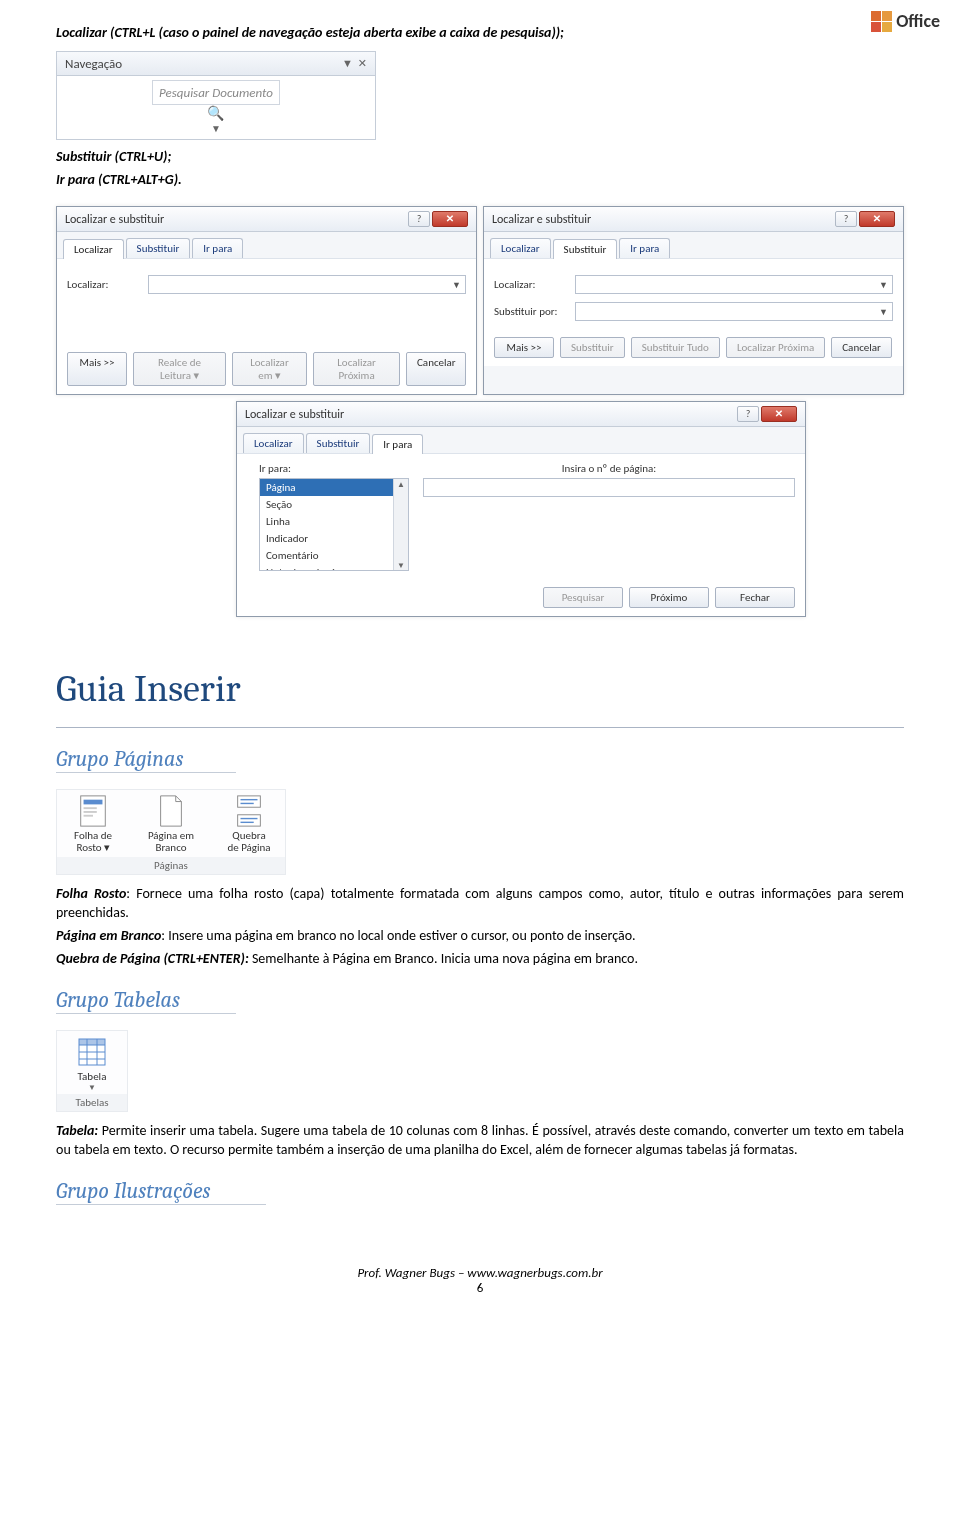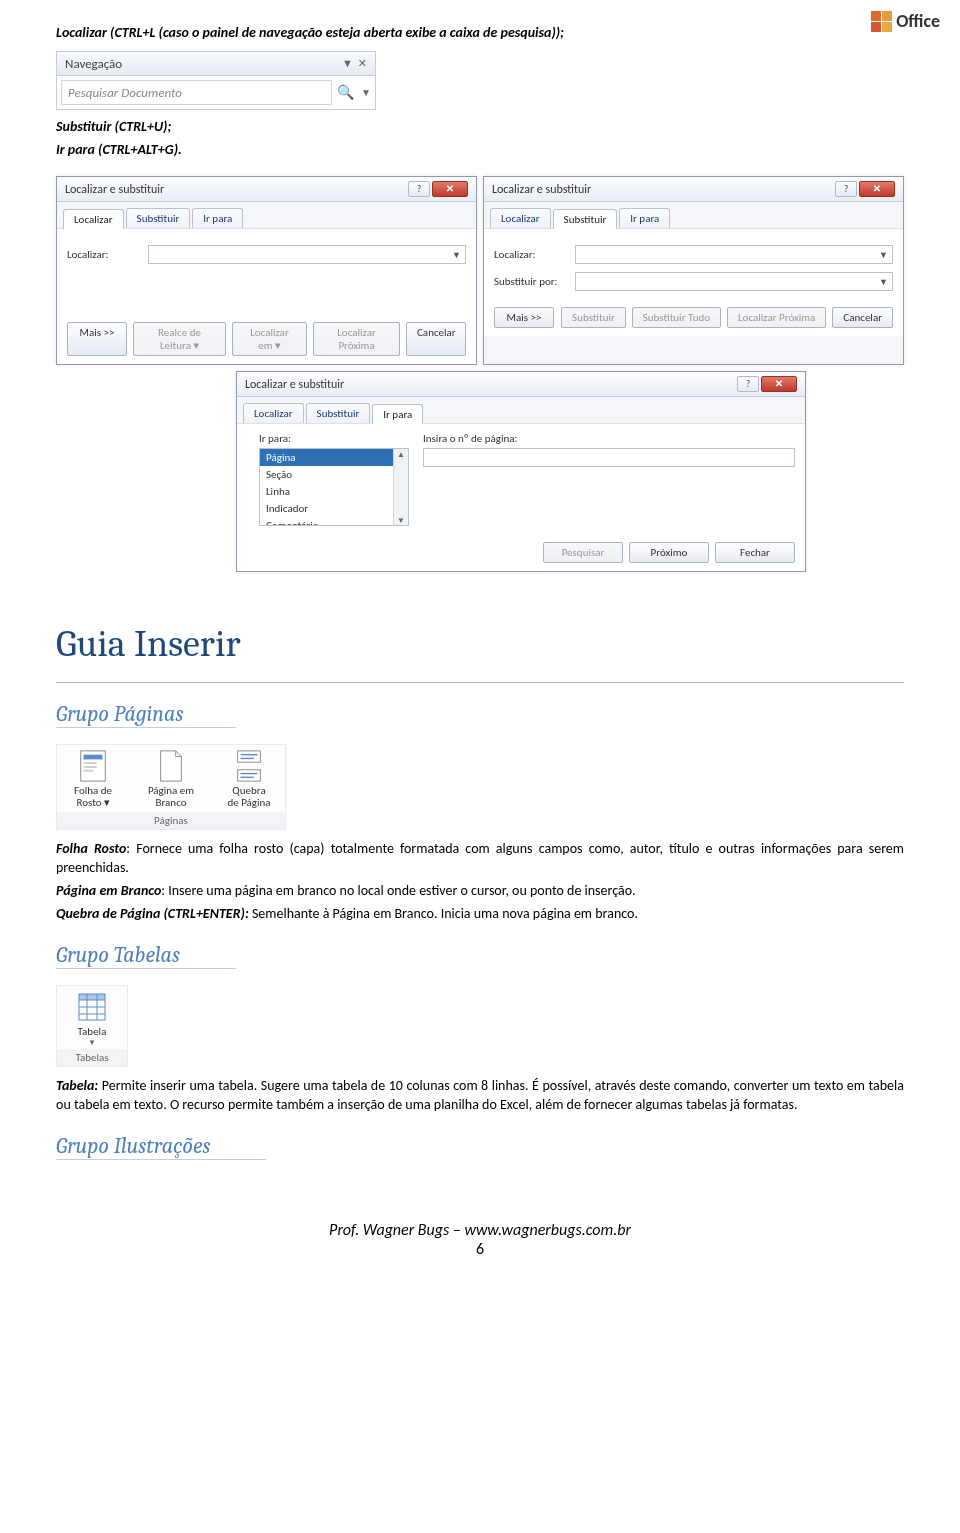--- a/index.html
+++ b/index.html
@@ -13,65 +13,65 @@
     padding: 20px 56px 20px 56px;
   }
   .office-logo { position: absolute; top: 10px; right: 20px; display: flex; align-items: center; font-weight: bold; font-size: 18px; color: #333; }
   .office-blocks { display: grid; grid-template-columns: 10px 10px; grid-template-rows: 10px 10px; gap: 1px; margin-right: 4px; }
   .ob1 { background:#dc6b2f; } .ob2 { background:#e6993f; } .ob3 { background:#d9533a; } .ob4 { background:#e6a93f; }
   .bold-italic { font-weight: bold; font-style: italic; }
   .para { margin: 4px 0; line-height: 1.35; text-align: justify; }
   .nav-panel { margin: 8px 0; width: 320px; }
   .nav-hdr { background: linear-gradient(#f7f9fc,#e6ebf2); border:1px solid #c5cdd8; padding:4px 8px; display:flex; align-items:center; justify-content:space-between; font-size:13px; color:#444;}
   .nav-hdr .icons { color:#666; font-size:11px; }
-  .nav-search { border:1px solid #c5cdd8; border-top:none; padding:4px; display:flex; align-items:center; background:#fff; }
+  .nav-search { border:1px solid #c5cdd8; border-top:none; padding:4px; display:flex; align-items:center; background:#fff;flex-direction:column; }
   .nav-search .txt { flex:1; padding:4px 6px; border:1px solid #d0d6df; color:#888; font-style:italic; font-size:13px; }
   .nav-search .mag { margin:0 6px; color:#2e6fb5; font-size:14px;}
   .nav-search .drop { color:#666; font-size:10px;}
 
   .dialogs-row { display:flex; gap:6px; margin:16px 0 6px; }
   .dialog { border:1px solid #8f9bab; background:#f4f6f9; width:460px; font-size:11px; color:#333; box-shadow:0 0 4px rgba(0,0,0,.1);}
   .dialog.w3 { width:570px; margin:6px 0 0 180px;}
   .dlg-title { display:flex; align-items:center; justify-content:space-between; background:linear-gradient(#fdfdfe,#e8edf4); border-bottom:1px solid #c5cdd8; padding:4px 8px; font-size:12px; color:#333;}
   .dlg-title .wbtns { display:flex; gap:2px; align-items:center;}
   .dlg-title .wbtn { width:22px; height:16px; border:1px solid #b0b9c6; background:linear-gradient(#fdfdfe,#e6ebf2); display:flex; align-items:center; justify-content:center; font-size:10px; color:#555; border-radius:2px;}
   .dlg-title .wclose { width:36px; background:linear-gradient(#e07a6a,#c0392b); border:1px solid #9a2f22; color:#fff; font-weight:bold;}
   .dlg-body { padding:8px 10px; background:#fff; border-top:1px solid #dde3eb;}
   .tabs { display:flex; gap:2px; margin:6px 6px 0; }
   .tab { padding:3px 10px; border:1px solid #b8c1cf; border-bottom:none; background:linear-gradient(#fbfcfe,#eef2f7); font-size:11px; color:#1a3a7a; border-radius:3px 3px 0 0; cursor:default;}
   .tab.active { background:#fff; color:#222; position:relative; top:1px; }
   .field-row { display:flex; align-items:center; gap:6px; margin:8px 0; }
   .field-row label { width:75px; text-align:left; color:#333;}
   .field-row .inp { flex:1; border:1px solid #b8c1cf; height:19px; background:#fff; display:flex; align-items:center; justify-content:flex-end; padding-right:4px;}
   .field-row .inp .dd { color:#555; font-size:9px;}
-  .btn-row { display:flex; gap:6px; justify-content:space-between; margin-top:16px;}
+  .btn-row { display:flex; gap:6px; justify-content:flex-start; margin-top:16px;}
   .btn-row .left, .btn-row .right { display:flex; gap:6px;}
   .btn { border:1px solid #a8b2c2; background:linear-gradient(#fdfdfe,#e6ebf2); padding:3px 10px; font-size:11px; color:#333; border-radius:2px; min-width:60px; text-align:center;}
   .btn.dis { color:#999; background:linear-gradient(#f7f8fa,#eef0f3);}
   .irpara-grid { display:flex; gap:14px;margin-left:12px; }
   .irpara-grid .col1 { width:150px; }
-  .irpara-grid .col2 { flex:1; }
-  .listbox { border:1px solid #b8c1cf; height:78px; overflow:hidden; position:relative; background:#fff;}
+  .irpara-grid .col2 { flex:1;text-align:center; }
+  .listbox { border:1px solid #b8c1cf; height:93px; overflow:hidden; position:relative; background:#fff;}
   .listbox .itm { padding:2px 6px; font-size:11px;}
   .listbox .itm.sel { background:#2e6fb5; color:#fff;}
   .listbox .sb { position:absolute; right:0; top:0; bottom:0; width:15px; border-left:1px solid #d0d6df; background:#f0f2f5; display:flex; flex-direction:column; justify-content:space-between; align-items:center; font-size:8px; color:#666;}
   .hint { font-size:10.5px; color:#333; margin-top:4px; line-height:1.3;}
 
   h1.main { font-family: Cambria, Georgia, serif; font-size:38px; font-weight:normal; color:#1f497d; border-bottom:1px solid #aab4c4; padding-bottom:16px; margin:50px 0 18px;}
   h2.grp { font-family: Cambria, Georgia, serif; font-size:22px; font-weight:normal; font-style:italic; color:#4f81bd; border-bottom:1px solid #c5cdd8; width:180px; margin:18px 0 10px;}
 
   .ribbon-g { display:inline-block; background:#fdfdfe; border:1px solid #e8ebef; padding:4px 6px 0; margin:6px 0; font-size:11px; color:#333;}
   .ribbon-g .icons { display:flex; gap:18px; align-items:flex-end; }
   .ribbon-g .ritm { display:flex; flex-direction:column; align-items:center; width:60px; text-align:center; line-height:1.15;}
   .ribbon-g .ritm .ico { width:34px; height:34px; margin-bottom:2px; display:flex; align-items:center; justify-content:center;}
   .ribbon-g .glabel { text-align:center; color:#666; font-size:11px; background:#f2f4f7; margin:2px -6px 0; padding:2px 0;}
   .rosto-svg { width:32px; height:34px;}
   .branco-svg, .quebra-svg, .tabela-svg { width:30px; height:34px;}
 
-  .footer { text-align:center; margin-top:60px; font-style:italic; font-size:16px; }
+  .footer { text-align:center; margin-top:60px; font-style:italic; font-size:13px; }
   .footer .pn { font-style:normal; }
 </style>
 </head>
 <body>
 
 
 
 <div class="office-logo">
   <span class="office-blocks">
     <span class="ob1"></span>

